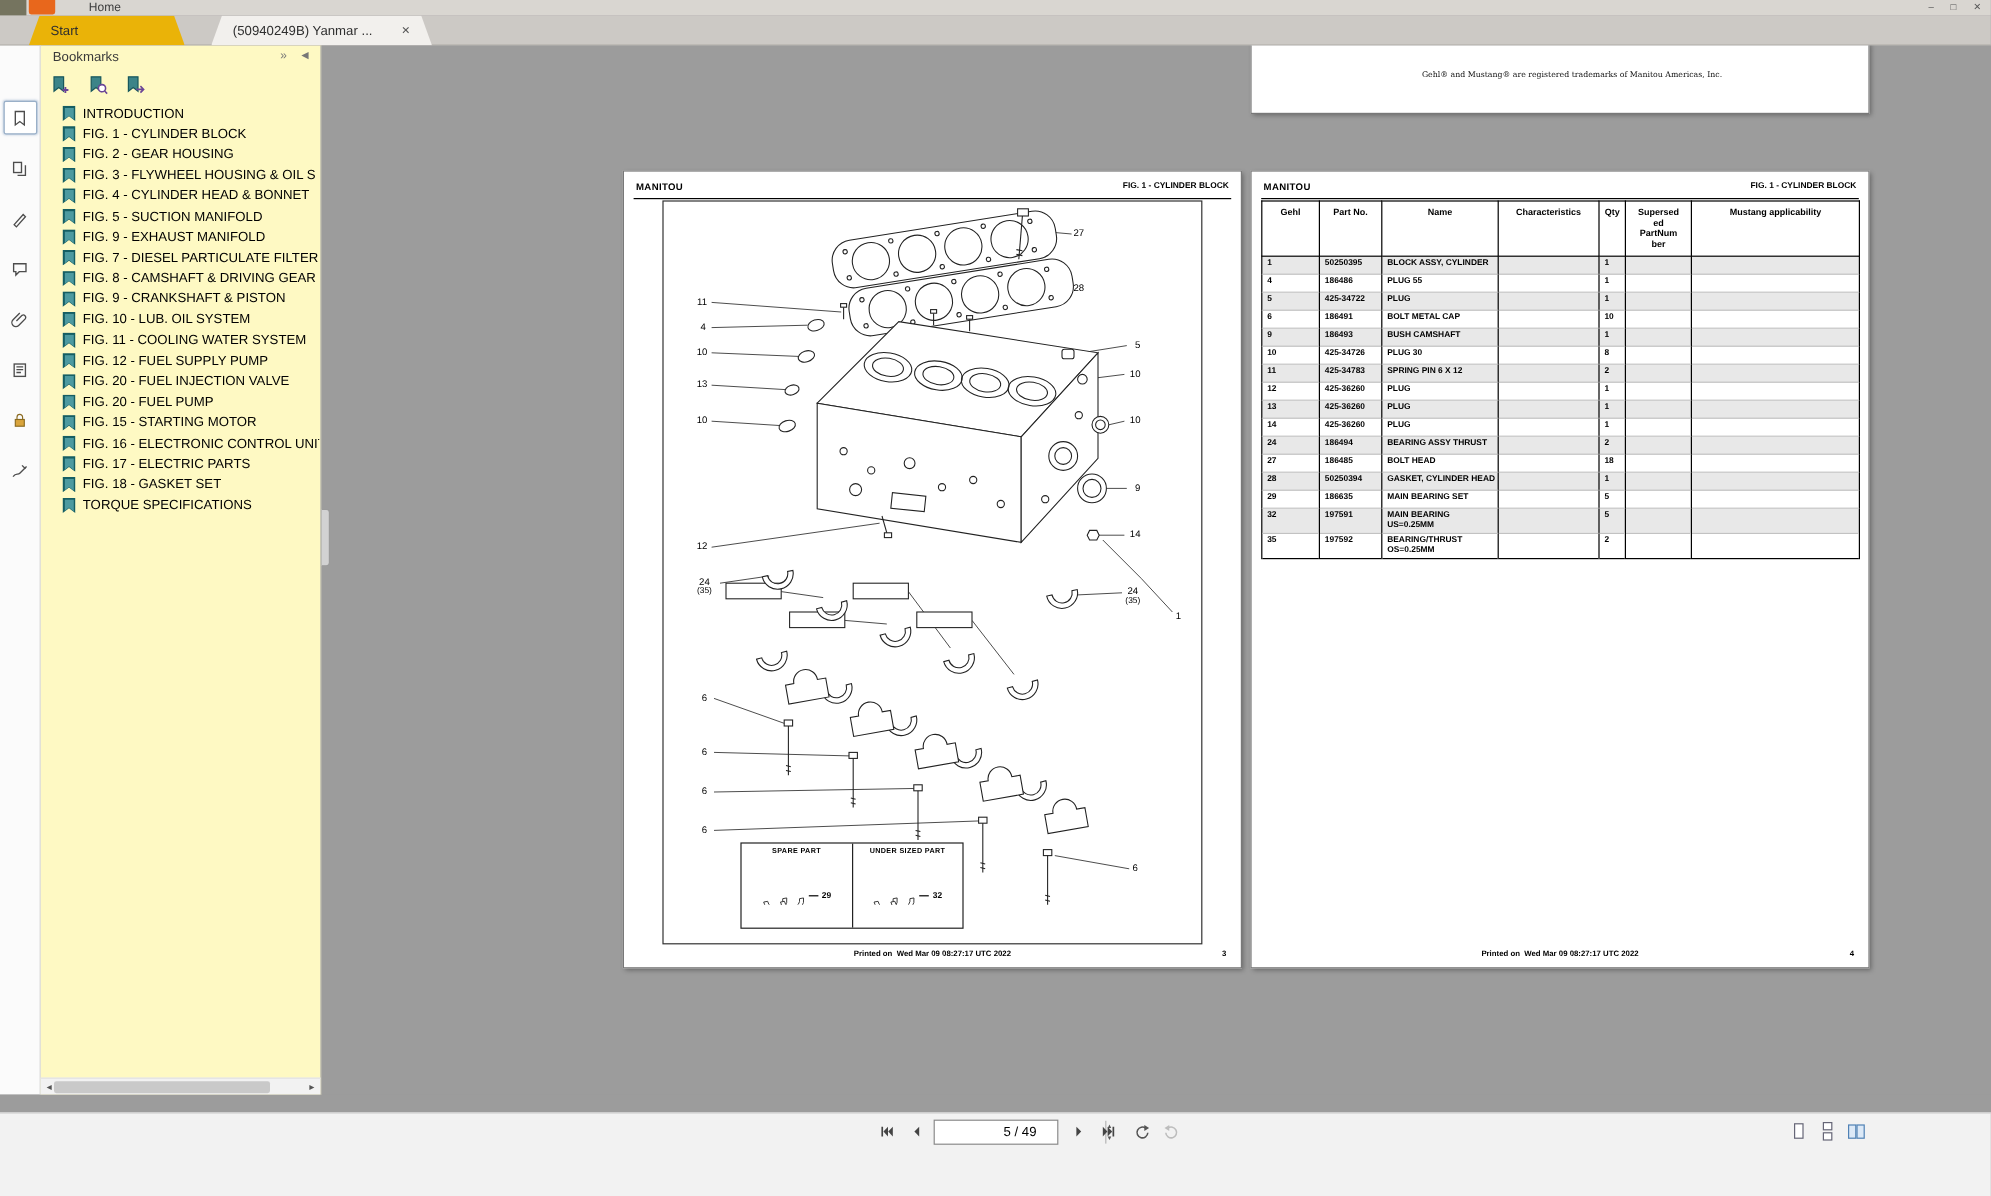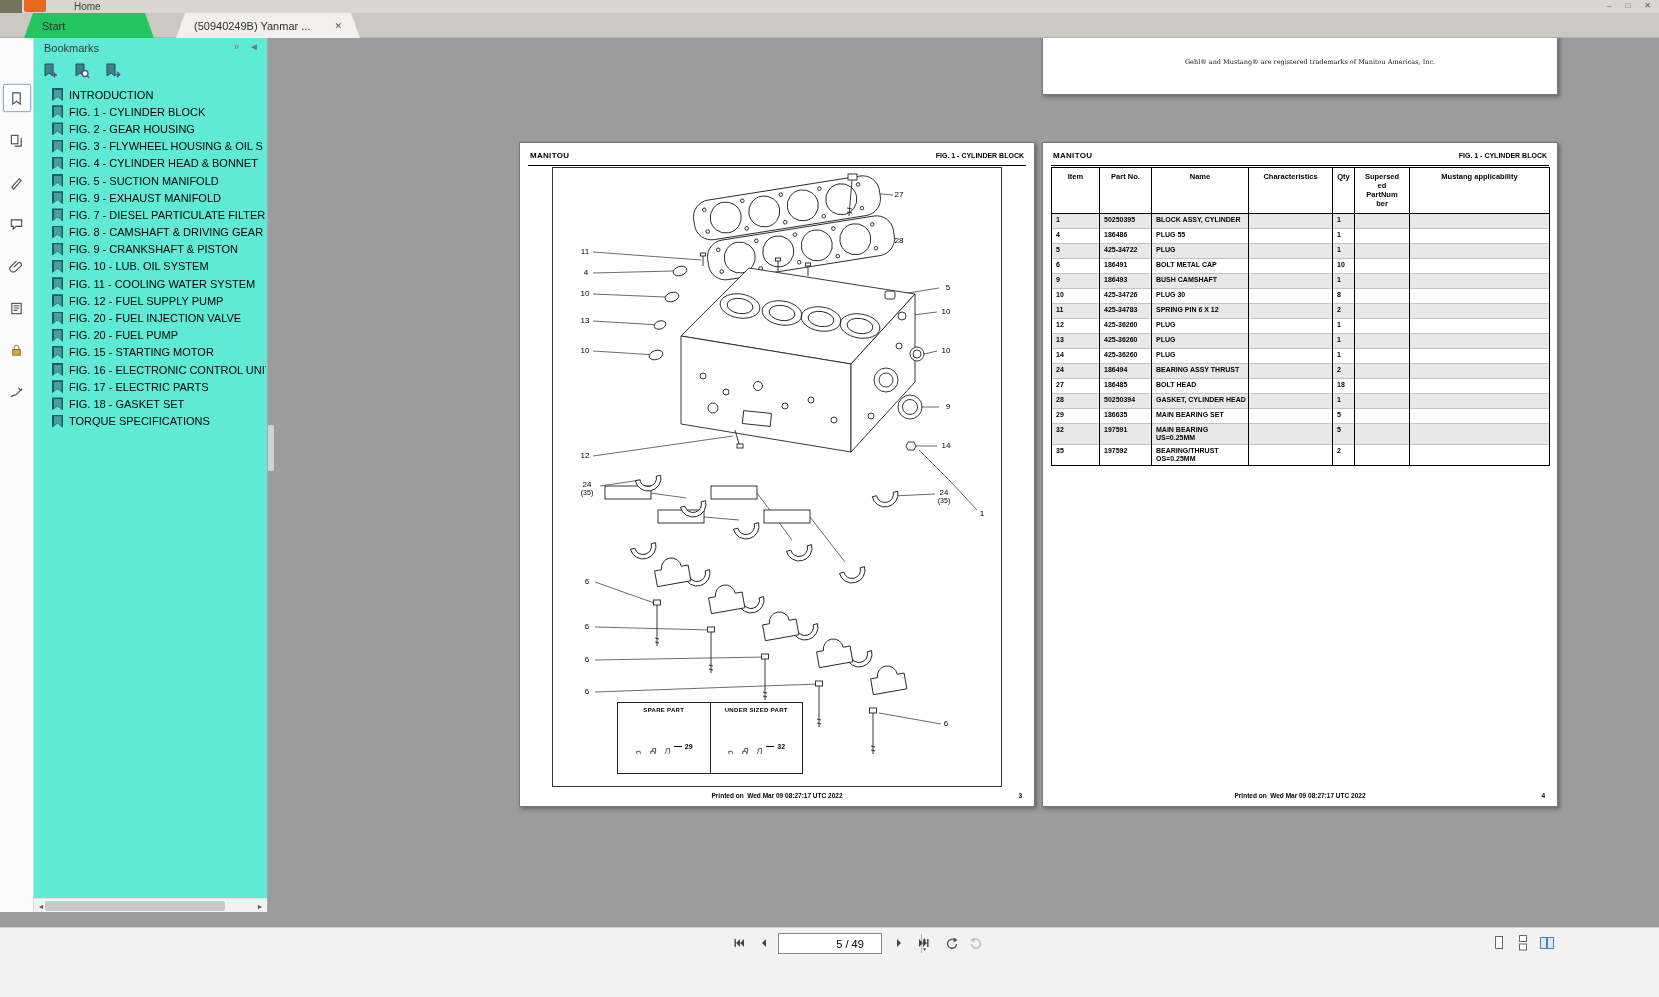--- a/index.html
+++ b/index.html
@@ -11,32 +11,32 @@
   .titlebar{position:absolute;top:0;left:0;right:0;height:13px;background:#d9d6d1;}
   .app-corner{position:absolute;left:0;top:0;width:22px;height:13px;background:#75745f;}
   .logo{position:absolute;left:24px;top:0;width:22px;height:12px;background:#e8671c;border-radius:0 0 2px 2px;}
   .home-tab{position:absolute;left:74px;top:1px;font-size:10px;color:#3c3c3c;}
   .win-controls{position:absolute;right:8px;top:0;display:flex;gap:14px;font-size:8px;color:#555;line-height:12px;}
 
   
   .tabbar{position:absolute;top:13px;left:0;right:0;height:25px;background:#ccc9c5;border-bottom:1px solid #b3b0ab;}
   .tab{position:absolute;top:0;height:25px;display:flex;align-items:center;font-size:11px;color:#2f2f2f;
     clip-path:polygon(9px 0,calc(100% - 9px) 0,100% 100%,0 100%);padding:0 18px;}
-  .tab-start{left:24px;width:130px;background:#22c55e;}
+  .tab-start{left:24px;width:130px;background:#eab308;}
   .tab-doc{left:176px;width:184px;background:#f2f0ed;justify-content:space-between;}
   .tab-close{font-size:9px;color:#555;margin-left:8px;cursor:default;}
 
   
   .navstrip{position:absolute;left:0;top:38px;width:34px;height:874px;background:#fbfbfb;
     border-right:1px solid #d8d8d8;padding-top:46px;}
   .strip-btn{width:28px;height:28px;margin:0 auto 14px auto;display:flex;align-items:center;justify-content:center;border-radius:2px;}
   .strip-btn.active{background:#fff;border:1px solid #9ab0c8;box-shadow:0 0 2px rgba(80,120,170,.4);}
 
   
-  .bm-panel{position:absolute;left:34px;top:38px;width:234px;height:874px;background:#5eead4;border-right:1px solid #a9a9a9;}
+  .bm-panel{position:absolute;left:34px;top:38px;width:234px;height:874px;background:#fef9c3;border-right:1px solid #a9a9a9;}
   .bm-title{position:absolute;left:10px;top:4px;font-size:11px;color:#3a3a3a;}
   .bm-header-btns{position:absolute;right:8px;top:3px;display:flex;gap:10px;font-size:10px;color:#777;}
   .bm-tools{position:absolute;top:24px;left:8px;display:flex;gap:14px;}
   .bm-tool{width:17px;height:17px;display:inline-flex;}
   .bm-list{position:absolute;top:48px;left:4px;right:1px;height:348px;overflow:hidden;}
   .bm-item{display:flex;align-items:center;height:17.2px;padding-left:14px;gap:6px;white-space:nowrap;overflow:hidden;}
   .bm-flag{position:relative;width:11px;height:13px;flex:0 0 auto;background:#155e63;
     clip-path:polygon(0 0,100% 0,100% 100%,50% 68%,0 100%);}
   .bm-flag-inner{position:absolute;inset:1.5px;background:#4d9aa0;clip-path:polygon(0 0,100% 0,100% 100%,50% 68%,0 100%);}
   .bm-label{font-size:11px;color:#000;}
@@ -554,21 +554,21 @@
           <col style="width:48px">
             <col style="width:52px">
             <col style="width:97px">
             <col style="width:84px">
           <col style="width:22px">
             <col style="width:55px">
             <col style="width:140px">
         </colgroup>
         <thead>
           <tr>
-            <th>Item</th>
+            <th>Gehl</th>
             <th>Part No.</th>
             <th>Name</th>
             <th>Characteristics</th>
             <th>Qty</th>
             <th>Supersed
 ed
 PartNum
 ber</th>
             <th>Mustang applicability</th>
           </tr>

